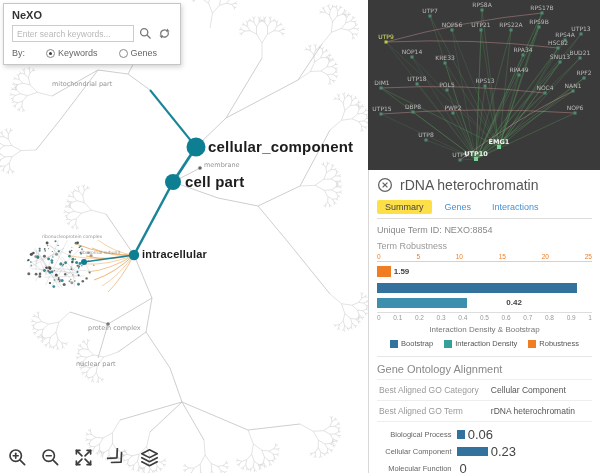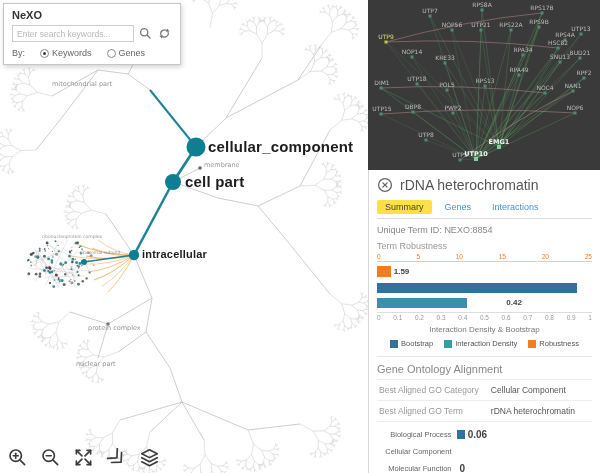--- a/index.html
+++ b/index.html
@@ -14,21 +14,21 @@
   
   #search-panel { position:absolute; left:3px; top:3px; width:178px; background:#fff;
                   border:1px solid #c6c6c6; box-shadow:1px 2px 5px rgba(0,0,0,.18);
                   padding:5px 8px 6px; z-index:6; }
   #search-title { font-size:11px; font-weight:bold; color:#333; }
   .search-row { display:flex; align-items:center; gap:4px; margin-top:4px; }
   #search-input { flex:1; height:17px; border:1px solid #ccc; font-size:8.5px; padding:0 4px; color:#444;
                   font-family:"Liberation Sans", sans-serif; min-width:0; }
   #search-input::placeholder { color:#b8b8b8; }
   .s-icon { width:15px; height:15px; display:inline-flex; align-items:center; justify-content:center; cursor:pointer; }
-  .by-row { display:flex; align-items:center; gap:15px; margin-top:6px; font-size:9px; color:#666; }
+  .by-row { display:flex; align-items:center; gap:21px; margin-top:6px; font-size:9px; color:#666; }
   .radio-wrap { display:inline-flex; align-items:center; gap:3px; cursor:pointer; }
   .radio { width:9px; height:9px; border:1px solid #8a8a8a; border-radius:50%; display:inline-block; position:relative; background:#fff; }
   .radio.selected::after { content:''; position:absolute; left:2px; top:2px; right:2px; bottom:2px; background:#3b3b3b; border-radius:50%; }
 
   
   #toolbar { position:absolute; left:5px; bottom:4px; display:flex; gap:9px; z-index:6; }
   .tool-btn { width:24px; height:24px; background:transparent; border:none; padding:0; cursor:pointer;
               display:flex; align-items:center; justify-content:center; }
   .tool-btn svg { stroke:#3c3c3c; fill:none; stroke-width:1.4; stroke-linecap:round; stroke-linejoin:round; }
 
@@ -67,21 +67,21 @@
   .kv-table { width:100%; border-collapse:collapse; margin-top:4px; }
   .kv-table td { font-size:8.5px; padding:5px 2px; border-top:1px solid #eee; }
   .kv-table tr:last-child td { border-bottom:1px solid #eee; }
   td.k { color:#999; width:52%; }
   td.v { color:#555; }
   #go-chart { margin-top:5px; }
   .go-row { display:flex; align-items:center; height:14px; margin:3px 0; }
   .go-label { width:37%; text-align:right; font-size:7.5px; color:#666; padding-right:5px; }
   .go-zone { flex:1; display:flex; align-items:center; }
   .go-bar { height:9px; }
-  .go-val { font-size:10px; font-weight:bold; color:#444; margin-left:3px; }
+  .go-val { font-size:13px; font-weight:normal; color:#444; margin-left:3px; }
 </style>
 </head>
 <body>
 
 <div id="app">
 
   <div id="canvas">
     <svg id="tree-svg" viewBox="0 0 368 473">
         <path d="M262.0 58.0L262.0 43.0M262.0 43.0L256.5 34.0M256.5 34.0L250.0 30.7M250.0 30.7L244.9 31.1M244.9 31.1L241.9 33.2M241.9 33.2L241.0 35.6M241.9 33.2L239.4 33.4M244.9 31.1L241.6 29.5M241.6 29.5L239.1 29.7M241.6 29.5L240.3 27.3M250.0 30.7L247.3 26.3M247.3 26.3L244.1 24.7M244.1 24.7L241.6 24.9M244.1 24.7L242.8 22.5M247.3 26.3L247.3 22.7M247.3 22.7L246.0 20.6M247.3 22.7L248.6 20.6M256.5 34.0L256.5 26.7M256.5 26.7L253.9 22.3M253.9 22.3L250.6 20.7M250.6 20.7L248.1 20.9M250.6 20.7L249.3 18.5M253.9 22.3L253.9 18.7M253.9 18.7L252.5 16.6M253.9 18.7L255.2 16.6M256.5 26.7L259.2 22.3M259.2 22.3L259.2 18.7M259.2 18.7L257.9 16.6M259.2 18.7L260.6 16.6M259.2 22.3L262.4 20.7M262.4 20.7L263.8 18.5M262.4 20.7L265.0 20.9M262.0 43.0L267.5 34.1M267.5 34.1L267.5 26.7M267.5 26.7L264.8 22.3M264.8 22.3L261.6 20.7M261.6 20.7L259.1 20.9M261.6 20.7L260.3 18.5M264.8 22.3L264.8 18.7M264.8 18.7L263.5 16.6M264.8 18.7L266.1 16.6M267.5 26.7L270.2 22.3M270.2 22.3L270.2 18.7M270.2 18.7L268.9 16.6M270.2 18.7L271.5 16.6M270.2 22.3L273.4 20.7M273.4 20.7L274.7 18.5M273.4 20.7L275.9 20.9M267.5 34.1L274.1 30.7M274.1 30.7L276.8 26.3M276.8 26.3L276.8 22.7M276.8 22.7L275.4 20.6M276.8 22.7L278.1 20.6M276.8 26.3L280.0 24.7M280.0 24.7L281.3 22.6M280.0 24.7L282.5 24.9M274.1 30.7L279.2 31.1M279.2 31.1L282.4 29.5M282.4 29.5L283.7 27.4M282.4 29.5L284.9 29.7M279.2 31.1L282.1 33.3M282.1 33.3L284.6 33.5M282.1 33.3L283.1 35.6M298.0 80.0L310.4 71.5M310.4 71.5L314.7 61.9M314.7 61.9L313.7 54.7M313.7 54.7L310.5 50.7M310.5 50.7L307.1 49.4M307.1 49.4L304.6 50.0M307.1 49.4L305.5 47.5M310.5 50.7L310.0 47.1M310.0 47.1L308.4 45.1M310.0 47.1L311.1 44.8M313.7 54.7L315.8 50.0M315.8 50.0L315.4 46.4M315.4 46.4L313.8 44.4M315.4 46.4L316.4 44.1M315.8 50.0L318.8 47.9M318.8 47.9L319.8 45.6M318.8 47.9L321.3 47.8M314.7 61.9L320.7 57.8M320.7 57.8L322.8 53.1M322.8 53.1L322.4 49.5M322.4 49.5L320.8 47.6M322.4 49.5L323.4 47.2M322.8 53.1L325.8 51.1M325.8 51.1L326.8 48.8M325.8 51.1L328.3 50.9M320.7 57.8L325.9 57.5M325.9 57.5L328.8 55.5M328.8 55.5L329.9 53.2M328.8 55.5L331.4 55.4M325.9 57.5L329.0 59.3M329.0 59.3L331.6 59.1M329.0 59.3L330.3 61.5M310.4 71.5L320.9 71.0M320.9 71.0L326.9 66.9M326.9 66.9L329.0 62.2M329.0 62.2L328.6 58.6M328.6 58.6L327.0 56.6M328.6 58.6L329.6 56.3M329.0 62.2L332.0 60.1M332.0 60.1L333.0 57.8M332.0 60.1L334.5 60.0M326.9 66.9L332.1 66.6M332.1 66.6L335.0 64.6M335.0 64.6L336.1 62.3M335.0 64.6L337.6 64.4M332.1 66.6L335.2 68.3M335.2 68.3L337.8 68.2M335.2 68.3L336.5 70.5M320.9 71.0L327.3 74.5M327.3 74.5L332.5 74.3M332.5 74.3L335.4 72.2M335.4 72.2L336.5 69.9M335.4 72.2L337.9 72.1M332.5 74.3L335.6 76.0M335.6 76.0L338.1 75.9M335.6 76.0L336.9 78.2M327.3 74.5L329.9 79.0M329.9 79.0L333.0 80.7M333.0 80.7L335.6 80.6M333.0 80.7L334.3 82.9M329.9 79.0L329.8 82.6M329.8 82.6L331.0 84.8M329.8 82.6L328.4 84.7M322.0 44.0L331.3 32.3M331.3 32.3L332.6 21.8M332.6 21.8L329.5 15.1M329.5 15.1L325.3 12.3M325.3 12.3L321.7 12.1M321.7 12.1L319.5 13.4M321.7 12.1L319.6 10.7M325.3 12.3L323.8 9.0M323.8 9.0L321.7 7.6M323.8 9.0L324.1 6.5M329.5 15.1L330.2 10.0M330.2 10.0L328.7 6.8M328.7 6.8L326.6 5.4M328.7 6.8L329.0 4.3M330.2 10.0L332.4 7.2M332.4 7.2L332.7 4.7M332.4 7.2L334.8 6.4M332.6 21.8L337.2 16.1M337.2 16.1L337.8 11.0M337.8 11.0L336.3 7.7M336.3 7.7L334.2 6.3M336.3 7.7L336.6 5.2M337.8 11.0L340.0 8.1M340.0 8.1L340.3 5.6M340.0 8.1L342.4 7.3M337.2 16.1L342.0 14.3M342.0 14.3L344.2 11.5M344.2 11.5L344.5 9.0M344.2 11.5L346.6 10.6M342.0 14.3L345.5 15.0M345.5 15.0L347.9 14.2M345.5 15.0L347.4 16.7M331.3 32.3L341.2 28.6M341.2 28.6L345.8 22.9M345.8 22.9L346.4 17.8M346.4 17.8L344.9 14.5M344.9 14.5L342.8 13.1M344.9 14.5L345.2 12.0M346.4 17.8L348.6 15.0M348.6 15.0L348.9 12.5M348.6 15.0L351.0 14.1M345.8 22.9L350.6 21.1M350.6 21.1L352.8 18.3M352.8 18.3L353.1 15.8M352.8 18.3L355.2 17.4M350.6 21.1L354.1 21.8M354.1 21.8L356.5 21.0M354.1 21.8L356.0 23.6M341.2 28.6L348.4 30.1M348.4 30.1L353.2 28.3M353.2 28.3L355.5 25.5M355.5 25.5L355.8 23.0M355.5 25.5L357.8 24.7M353.2 28.3L356.8 29.1M356.8 29.1L359.1 28.2M356.8 29.1L358.6 30.8M348.4 30.1L352.2 33.6M352.2 33.6L355.7 34.3M355.7 34.3L358.1 33.5M355.7 34.3L357.5 36.1M352.2 33.6L353.1 37.1M353.1 37.1L355.0 38.8M353.1 37.1L352.4 39.5M210.0 28.0L212.5 13.2M212.5 13.2L208.7 3.5M208.7 3.5L202.8 -0.9M202.8 -0.9L197.7 -1.4M197.7 -1.4L194.4 0.2M194.4 0.2L193.1 2.3M194.4 0.2L191.9 -0.0M197.7 -1.4L194.8 -3.6M194.8 -3.6L192.3 -3.8M194.8 -3.6L193.8 -5.9M202.8 -0.9L200.9 -5.7M200.9 -5.7L198.0 -7.9M198.0 -7.9L195.5 -8.1M198.0 -7.9L197.1 -10.2M200.9 -5.7L201.5 -9.3M201.5 -9.3L200.5 -11.6M201.5 -9.3L203.1 -11.2M208.7 3.5L209.9 -3.8M209.9 -3.8L208.0 -8.6M208.0 -8.6L205.1 -10.7M205.1 -10.7L202.6 -10.9M205.1 -10.7L204.2 -13.1M208.0 -8.6L208.6 -12.1M208.6 -12.1L207.7 -14.4M208.6 -12.1L210.3 -14.0M209.9 -3.8L213.3 -7.6M213.3 -7.6L213.9 -11.2M213.9 -11.2L213.0 -13.5M213.9 -11.2L215.6 -13.1M213.3 -7.6L216.7 -8.7M216.7 -8.7L218.4 -10.6M216.7 -8.7L219.2 -8.1M212.5 13.2L219.5 5.3M219.5 5.3L220.7 -1.9M220.7 -1.9L218.8 -6.7M218.8 -6.7L215.9 -8.8M215.9 -8.8L213.4 -9.1M215.9 -8.8L215.0 -11.2M218.8 -6.7L219.4 -10.2M219.4 -10.2L218.5 -12.6M219.4 -10.2L221.1 -12.1M220.7 -1.9L224.1 -5.8M224.1 -5.8L224.7 -9.3M224.7 -9.3L223.8 -11.7M224.7 -9.3L226.4 -11.2M224.1 -5.8L227.6 -6.8M227.6 -6.8L229.2 -8.7M227.6 -6.8L230.0 -6.2M219.5 5.3L226.5 3.2M226.5 3.2L229.9 -0.7M229.9 -0.7L230.5 -4.3M230.5 -4.3L229.6 -6.6M230.5 -4.3L232.2 -6.2M229.9 -0.7L233.3 -1.8M233.3 -1.8L235.0 -3.7M233.3 -1.8L235.8 -1.1M226.5 3.2L231.5 4.4M231.5 4.4L234.9 3.4M234.9 3.4L236.6 1.5M234.9 3.4L237.4 4.0M231.5 4.4L234.0 7.0M234.0 7.0L236.4 7.6M234.0 7.0L234.5 9.5M142.0 48.0L137.2 33.8M137.2 33.8L129.1 27.1M129.1 27.1L121.8 26.1M121.8 26.1L117.1 28.1M117.1 28.1L115.0 31.1M115.0 31.1L114.8 33.6M115.0 31.1L112.7 32.1M117.1 28.1L113.5 27.6M113.5 27.6L111.2 28.6M113.5 27.6L111.6 26.0M121.8 26.1L117.8 22.8M117.8 22.8L114.3 22.3M114.3 22.3L111.9 23.3M114.3 22.3L112.3 20.7M117.8 22.8L116.7 19.4M116.7 19.4L114.7 17.8M116.7 19.4L117.2 16.9M129.1 27.1L126.7 20.2M126.7 20.2L122.7 16.9M122.7 16.9L119.2 16.4M119.2 16.4L116.8 17.4M119.2 16.4L117.2 14.8M122.7 16.9L121.6 13.5M121.6 13.5L119.6 11.9M121.6 13.5L122.1 11.0M126.7 20.2L127.8 15.1M127.8 15.1L126.6 11.7M126.6 11.7L124.7 10.1M126.6 11.7L127.2 9.3M127.8 15.1L130.3 12.6M130.3 12.6L130.9 10.1M130.3 12.6L132.8 11.9M137.2 33.8L139.5 23.6M139.5 23.6L137.1 16.6M137.1 16.6L133.1 13.3M133.1 13.3L129.5 12.8M129.5 12.8L127.2 13.8M129.5 12.8L127.6 11.2M133.1 13.3L131.9 9.9M131.9 9.9L130.0 8.3M131.9 9.9L132.5 7.5M137.1 16.6L138.2 11.6M138.2 11.6L137.0 8.2M137.0 8.2L135.1 6.6M137.0 8.2L137.6 5.7M138.2 11.6L140.7 9.0M140.7 9.0L141.3 6.5M140.7 9.0L143.2 8.4M139.5 23.6L144.6 18.3M144.6 18.3L145.7 13.3M145.7 13.3L144.5 9.9M144.5 9.9L142.6 8.3M144.5 9.9L145.1 7.4M145.7 13.3L148.2 10.7M148.2 10.7L148.8 8.2M148.2 10.7L150.6 10.1M144.6 18.3L149.6 17.0M149.6 17.0L152.1 14.4M152.1 14.4L152.6 12.0M152.1 14.4L154.5 13.8M149.6 17.0L153.0 18.1M153.0 18.1L155.4 17.5M153.0 18.1L154.7 20.0M52.0 96.0L37.4 92.4M37.4 92.4L27.4 95.6M27.4 95.6L22.6 101.2M22.6 101.2L21.8 106.2M21.8 106.2L23.2 109.6M23.2 109.6L25.2 111.1M23.2 109.6L22.7 112.1M21.8 106.2L19.4 109.0M19.4 109.0L19.0 111.5M19.4 109.0L17.0 109.7M22.6 101.2L17.7 102.7M17.7 102.7L15.4 105.4M15.4 105.4L15.0 107.9M15.4 105.4L13.0 106.2M17.7 102.7L14.2 101.9M14.2 101.9L11.8 102.6M14.2 101.9L12.5 100.1M27.4 95.6L20.3 93.8M20.3 93.8L15.4 95.4M15.4 95.4L13.0 98.1M13.0 98.1L12.6 100.6M13.0 98.1L10.6 98.9M15.4 95.4L11.9 94.5M11.9 94.5L9.5 95.3M11.9 94.5L10.1 92.7M20.3 93.8L16.7 90.2M16.7 90.2L13.2 89.3M13.2 89.3L10.8 90.1M13.2 89.3L11.4 87.5M16.7 90.2L15.9 86.7M15.9 86.7L14.1 84.9M15.9 86.7L16.7 84.3M37.4 92.4L30.1 84.9M30.1 84.9L22.9 83.2M22.9 83.2L18.0 84.7M18.0 84.7L15.7 87.5M15.7 87.5L15.3 90.0M15.7 87.5L13.3 88.2M18.0 84.7L14.5 83.9M14.5 83.9L12.1 84.6M14.5 83.9L12.7 82.1M22.9 83.2L19.3 79.5M19.3 79.5L15.8 78.7M15.8 78.7L13.4 79.4M15.8 78.7L14.0 76.9M19.3 79.5L18.5 76.0M18.5 76.0L16.7 74.2M18.5 76.0L19.3 73.6M30.1 84.9L28.4 77.8M28.4 77.8L24.8 74.1M24.8 74.1L21.3 73.3M21.3 73.3L18.9 74.0M21.3 73.3L19.5 71.5M24.8 74.1L24.0 70.6M24.0 70.6L22.2 68.8M24.0 70.6L24.7 68.2M28.4 77.8L30.0 72.9M30.0 72.9L29.2 69.4M29.2 69.4L27.4 67.6M29.2 69.4L30.0 67.0M30.0 72.9L32.8 70.6M32.8 70.6L33.6 68.2M32.8 70.6L35.3 70.2M36.0 150.0L21.0 150.6M21.0 150.6L12.3 156.5M12.3 156.5L9.2 163.2M9.2 163.2L9.9 168.3M9.9 168.3L12.1 171.1M12.1 171.1L14.5 172.0M12.1 171.1L12.4 173.6M9.9 168.3L8.4 171.5M8.4 171.5L8.7 174.0M8.4 171.5L6.3 173.0M9.2 163.2L5.0 166.0M5.0 166.0L3.5 169.3M3.5 169.3L3.8 171.8M3.5 169.3L1.4 170.7M5.0 166.0L1.4 166.2M1.4 166.2L-0.7 167.6M1.4 166.2L-0.8 165.0M12.3 156.5L5.0 156.8M5.0 156.8L0.7 159.7M0.7 159.7L-0.8 162.9M-0.8 162.9L-0.5 165.4M-0.8 162.9L-2.9 164.3M0.7 159.7L-2.9 159.8M-2.9 159.8L-5.0 161.2M-2.9 159.8L-5.1 158.6M5.0 156.8L0.5 154.3M0.5 154.3L-3.1 154.4M-3.1 154.4L-5.2 155.8M-3.1 154.4L-5.3 153.2M0.5 154.3L-1.3 151.1M-1.3 151.1L-3.5 149.9M-1.3 151.1L-1.2 148.6M21.0 150.6L11.8 145.5M11.8 145.5L4.5 145.8M4.5 145.8L0.2 148.7M0.2 148.7L-1.3 152.0M-1.3 152.0L-1.0 154.5M-1.3 152.0L-3.4 153.4M0.2 148.7L-3.4 148.8M-3.4 148.8L-5.5 150.2M-3.4 148.8L-5.6 147.6M4.5 145.8L0.0 143.3M0.0 143.3L-3.6 143.5M-3.6 143.5L-5.7 144.9M-3.6 143.5L-5.8 142.2M0.0 143.3L-1.8 140.2M-1.8 140.2L-4.0 138.9M-1.8 140.2L-1.7 137.7M11.8 145.5L8.2 139.1M8.2 139.1L3.7 136.6M3.7 136.6L0.1 136.8M0.1 136.8L-1.9 138.2M0.1 136.8L-2.1 135.5M3.7 136.6L2.0 133.5M2.0 133.5L-0.2 132.2M2.0 133.5L2.1 130.9M8.2 139.1L8.4 134.0M8.4 134.0L6.7 130.8M6.7 130.8L4.5 129.6M6.7 130.8L6.8 128.3M8.4 134.0L10.4 131.0M10.4 131.0L10.5 128.4M10.4 131.0L12.7 129.9M106.0 214.0L91.5 210.2M91.5 210.2L81.4 213.2M81.4 213.2L76.5 218.7M76.5 218.7L75.6 223.7M75.6 223.7L76.9 227.1M76.9 227.1L78.9 228.6M76.9 227.1L76.5 229.6M75.6 223.7L73.2 226.4M73.2 226.4L72.8 228.9M73.2 226.4L70.8 227.1M76.5 218.7L71.6 220.1M71.6 220.1L69.2 222.8M69.2 222.8L68.8 225.3M69.2 222.8L66.8 223.6M71.6 220.1L68.1 219.2M68.1 219.2L65.7 219.9M68.1 219.2L66.4 217.4M81.4 213.2L74.3 211.3M74.3 211.3L69.4 212.8M69.4 212.8L67.0 215.5M67.0 215.5L66.6 218.0M67.0 215.5L64.6 216.2M69.4 212.8L65.9 211.9M65.9 211.9L63.5 212.6M65.9 211.9L64.2 210.0M74.3 211.3L70.8 207.6M70.8 207.6L67.3 206.7M67.3 206.7L64.9 207.4M67.3 206.7L65.6 204.8M70.8 207.6L70.0 204.1M70.0 204.1L68.3 202.2M70.0 204.1L70.9 201.7M91.5 210.2L84.2 202.6M84.2 202.6L77.1 200.7M77.1 200.7L72.2 202.2M72.2 202.2L69.8 204.9M69.8 204.9L69.4 207.3M69.8 204.9L67.4 205.6M72.2 202.2L68.7 201.3M68.7 201.3L66.3 202.0M68.7 201.3L67.0 199.4M77.1 200.7L73.6 197.0M73.6 197.0L70.1 196.1M70.1 196.1L67.7 196.8M70.1 196.1L68.4 194.2M73.6 197.0L72.8 193.5M72.8 193.5L71.1 191.6M72.8 193.5L73.7 191.1M84.2 202.6L82.7 195.4M82.7 195.4L79.1 191.7M79.1 191.7L75.7 190.7M75.7 190.7L73.2 191.5M75.7 190.7L73.9 188.9M79.1 191.7L78.4 188.1M78.4 188.1L76.6 186.3M78.4 188.1L79.2 185.8M82.7 195.4L84.4 190.5M84.4 190.5L83.6 187.0M83.6 187.0L81.9 185.2M83.6 187.0L84.5 184.6M84.4 190.5L87.2 188.3M87.2 188.3L88.0 185.9M87.2 188.3L89.7 187.9M300.0 186.0L315.0 185.3M315.0 185.3L323.6 179.3M323.6 179.3L326.6 172.6M326.6 172.6L326.0 167.5M326.0 167.5L323.7 164.7M323.7 164.7L321.3 163.9M323.7 164.7L323.4 162.2M326.0 167.5L327.5 164.2M327.5 164.2L327.1 161.7M327.5 164.2L329.5 162.8M326.6 172.6L330.9 169.7M330.9 169.7L332.4 166.4M332.4 166.4L332.0 163.9M332.4 166.4L334.4 165.0M330.9 169.7L334.5 169.5M334.5 169.5L336.6 168.1M334.5 169.5L336.7 170.7M323.6 179.3L331.0 179.0M331.0 179.0L335.2 176.0M335.2 176.0L336.7 172.8M336.7 172.8L336.4 170.3M336.7 172.8L338.8 171.3M335.2 176.0L338.8 175.9M338.8 175.9L340.9 174.4M338.8 175.9L341.0 177.1M331.0 179.0L335.5 181.4M335.5 181.4L339.1 181.2M339.1 181.2L341.2 179.8M339.1 181.2L341.3 182.4M335.5 181.4L337.3 184.5M337.3 184.5L339.5 185.8M337.3 184.5L337.2 187.1M315.0 185.3L324.2 190.3M324.2 190.3L331.5 189.9M331.5 189.9L335.8 187.0M335.8 187.0L337.3 183.7M337.3 183.7L336.9 181.2M337.3 183.7L339.3 182.3M335.8 187.0L339.4 186.8M339.4 186.8L341.5 185.4M339.4 186.8L341.6 188.0M331.5 189.9L336.1 192.4M336.1 192.4L339.6 192.2M339.6 192.2L341.7 190.8M339.6 192.2L341.9 193.4M336.1 192.4L337.8 195.5M337.8 195.5L340.1 196.7M337.8 195.5L337.8 198.0M324.2 190.3L327.9 196.7M327.9 196.7L332.4 199.1M332.4 199.1L336.0 198.9M336.0 198.9L338.0 197.5M336.0 198.9L338.2 200.2M332.4 199.1L334.2 202.3M334.2 202.3L336.4 203.5M334.2 202.3L334.1 204.8M327.9 196.7L327.7 201.8M327.7 201.8L329.5 204.9M329.5 204.9L331.7 206.1M329.5 204.9L329.4 207.4M327.7 201.8L325.7 204.8M325.7 204.8L325.7 207.3M325.7 204.8L323.5 205.9M330.0 130.0L341.5 120.3M341.5 120.3L344.8 110.4M344.8 110.4L343.1 103.2M343.1 103.2L339.5 99.6M339.5 99.6L336.0 98.7M336.0 98.7L333.6 99.5M336.0 98.7L334.2 96.9M339.5 99.6L338.7 96.0M338.7 96.0L336.9 94.3M338.7 96.0L339.5 93.7M343.1 103.2L344.7 98.3M344.7 98.3L343.9 94.8M343.9 94.8L342.1 93.0M343.9 94.8L344.7 92.4M344.7 98.3L347.5 96.0M347.5 96.0L348.3 93.6M347.5 96.0L350.0 95.6M344.8 110.4L350.4 105.6M350.4 105.6L352.0 100.8M352.0 100.8L351.2 97.2M351.2 97.2L349.4 95.5M351.2 97.2L352.0 94.9M352.0 100.8L354.8 98.4M354.8 98.4L355.6 96.0M354.8 98.4L357.3 98.1M350.4 105.6L355.5 104.9M355.5 104.9L358.2 102.5M358.2 102.5L359.0 100.2M358.2 102.5L360.7 102.2M355.5 104.9L358.8 106.3M358.8 106.3L361.3 105.9M358.8 106.3L360.3 108.3M341.5 120.3L351.9 118.8M351.9 118.8L357.5 114.0M357.5 114.0L359.1 109.2M359.1 109.2L358.3 105.6M358.3 105.6L356.5 103.8M358.3 105.6L359.1 103.3M359.1 109.2L361.9 106.8M361.9 106.8L362.6 104.4M361.9 106.8L364.3 106.5M357.5 114.0L362.6 113.3M362.6 113.3L365.3 110.9M365.3 110.9L366.1 108.6M365.3 110.9L367.8 110.6M362.6 113.3L365.9 114.7M365.9 114.7L368.4 114.3M365.9 114.7L367.3 116.7M351.9 118.8L358.6 121.6M358.6 121.6L363.7 120.9M363.7 120.9L366.5 118.5M366.5 118.5L367.3 116.1M366.5 118.5L369.0 118.2M363.7 120.9L367.0 122.3M367.0 122.3L369.5 121.9M367.0 122.3L368.5 124.3M358.6 121.6L361.6 125.8M361.6 125.8L364.9 127.2M364.9 127.2L367.4 126.8M364.9 127.2L366.4 129.3M361.6 125.8L361.9 129.4M361.9 129.4L363.3 131.5M361.9 129.4L360.7 131.6M330.0 294.0L341.5 303.7M341.5 303.7L351.9 305.2M351.9 305.2L358.6 302.4M358.6 302.4L361.6 298.2M361.6 298.2L361.9 294.6M361.9 294.6L360.7 292.4M361.9 294.6L363.3 292.5M361.6 298.2L364.9 296.8M364.9 296.8L366.4 294.7M364.9 296.8L367.4 297.2M358.6 302.4L363.7 303.1M363.7 303.1L367.0 301.7M367.0 301.7L368.5 299.7M367.0 301.7L369.5 302.1M363.7 303.1L366.5 305.5M366.5 305.5L369.0 305.8M366.5 305.5L367.3 307.9M351.9 305.2L357.5 310.0M357.5 310.0L362.6 310.7M362.6 310.7L365.9 309.3M365.9 309.3L367.3 307.3M365.9 309.3L368.4 309.7M362.6 310.7L365.3 313.1M365.3 313.1L367.8 313.4M365.3 313.1L366.1 315.4M357.5 310.0L359.1 314.8M359.1 314.8L361.9 317.2M361.9 317.2L364.3 317.5M361.9 317.2L362.6 319.6M359.1 314.8L358.3 318.4M358.3 318.4L359.1 320.7M358.3 318.4L356.5 320.2M341.5 303.7L344.8 313.6M344.8 313.6L350.4 318.4M350.4 318.4L355.5 319.1M355.5 319.1L358.8 317.7M358.8 317.7L360.3 315.7M358.8 317.7L361.3 318.1M355.5 319.1L358.2 321.5M358.2 321.5L360.7 321.8M358.2 321.5L359.0 323.8M350.4 318.4L352.0 323.2M352.0 323.2L354.8 325.6M354.8 325.6L357.3 325.9M354.8 325.6L355.6 328.0M352.0 323.2L351.2 326.8M351.2 326.8L352.0 329.1M351.2 326.8L349.4 328.5M344.8 313.6L343.1 320.8M343.1 320.8L344.7 325.7M344.7 325.7L347.5 328.0M347.5 328.0L350.0 328.4M347.5 328.0L348.3 330.4M344.7 325.7L343.9 329.2M343.9 329.2L344.7 331.6M343.9 329.2L342.1 331.0M343.1 320.8L339.5 324.4M339.5 324.4L338.7 328.0M338.7 328.0L339.5 330.3M338.7 328.0L336.9 329.7M339.5 324.4L336.0 325.3M336.0 325.3L334.2 327.1M336.0 325.3L333.6 324.5M118.0 352.0L103.9 357.0M103.9 357.0L97.3 365.2M97.3 365.2L96.3 372.5M96.3 372.5L98.4 377.2M98.4 377.2L101.4 379.2M101.4 379.2L103.9 379.3M101.4 379.2L102.4 381.5M98.4 377.2L98.0 380.8M98.0 380.8L99.0 383.1M98.0 380.8L96.4 382.7M96.3 372.5L93.1 376.5M93.1 376.5L92.6 380.1M92.6 380.1L93.7 382.4M92.6 380.1L91.0 382.0M93.1 376.5L89.7 377.7M89.7 377.7L88.1 379.7M89.7 377.7L87.2 377.2M97.3 365.2L90.3 367.7M90.3 367.7L87.1 371.7M87.1 371.7L86.6 375.2M86.6 375.2L87.7 377.5M86.6 375.2L85.1 377.2M87.1 371.7L83.7 372.9M83.7 372.9L82.1 374.8M83.7 372.9L81.3 372.3M90.3 367.7L85.3 366.6M85.3 366.6L81.9 367.8M81.9 367.8L80.3 369.8M81.9 367.8L79.5 367.3M85.3 366.6L82.7 364.1M82.7 364.1L80.2 363.6M82.7 364.1L82.0 361.7M103.9 357.0L93.6 354.9M93.6 354.9L86.7 357.3M86.7 357.3L83.4 361.3M83.4 361.3L83.0 364.9M83.0 364.9L84.0 367.2M83.0 364.9L81.4 366.9M83.4 361.3L80.0 362.5M80.0 362.5L78.5 364.5M80.0 362.5L77.6 362.0M86.7 357.3L81.6 356.3M81.6 356.3L78.2 357.5M78.2 357.5L76.7 359.4M78.2 357.5L75.8 356.9M81.6 356.3L79.0 353.8M79.0 353.8L76.6 353.3M79.0 353.8L78.4 351.3M93.6 354.9L88.3 349.8M88.3 349.8L83.2 348.7M83.2 348.7L79.8 349.9M79.8 349.9L78.2 351.9M79.8 349.9L77.4 349.4M83.2 348.7L80.6 346.3M80.6 346.3L78.1 345.7M80.6 346.3L80.0 343.8M88.3 349.8L86.9 344.8M86.9 344.8L84.3 342.4M84.3 342.4L81.8 341.8M84.3 342.4L83.7 339.9M86.9 344.8L87.9 341.4M87.9 341.4L87.3 338.9M87.9 341.4L89.8 339.7M70.0 312.0L58.9 322.1M58.9 322.1L56.0 332.2M56.0 332.2L58.0 339.3M58.0 339.3L61.8 342.8M61.8 342.8L65.3 343.5M65.3 343.5L67.7 342.7M65.3 343.5L67.2 345.2M61.8 342.8L62.7 346.3M62.7 346.3L64.6 348.0M62.7 346.3L62.0 348.7M58.0 339.3L56.6 344.3M56.6 344.3L57.6 347.7M57.6 347.7L59.4 349.4M57.6 347.7L56.9 350.1M56.6 344.3L53.9 346.7M53.9 346.7L53.2 349.1M53.9 346.7L51.5 347.2M56.0 332.2L50.6 337.2M50.6 337.2L49.2 342.1M49.2 342.1L50.2 345.6M50.2 345.6L52.0 347.3M50.2 345.6L49.5 348.0M49.2 342.1L46.6 344.6M46.6 344.6L45.9 347.0M46.6 344.6L44.1 345.0M50.6 337.2L45.6 338.2M45.6 338.2L42.9 340.6M42.9 340.6L42.2 343.0M42.9 340.6L40.4 341.1M45.6 338.2L42.2 336.9M42.2 336.9L39.7 337.4M42.2 336.9L40.7 334.9M58.9 322.1L48.6 324.1M48.6 324.1L43.2 329.1M43.2 329.1L41.8 334.0M41.8 334.0L42.8 337.5M42.8 337.5L44.6 339.2M42.8 337.5L42.1 339.9M41.8 334.0L39.1 336.5M39.1 336.5L38.4 338.9M39.1 336.5L36.7 337.0M43.2 329.1L38.2 330.1M38.2 330.1L35.5 332.5M35.5 332.5L34.8 334.9M35.5 332.5L33.0 333.0M38.2 330.1L34.8 328.8M34.8 328.8L32.3 329.3M34.8 328.8L33.2 326.8M48.6 324.1L41.7 321.6M41.7 321.6L36.7 322.5M36.7 322.5L34.0 325.0M34.0 325.0L33.3 327.4M34.0 325.0L31.6 325.4M36.7 322.5L33.3 321.3M33.3 321.3L30.8 321.7M33.3 321.3L31.8 319.3M41.7 321.6L38.6 317.5M38.6 317.5L35.2 316.2M35.2 316.2L32.7 316.7M35.2 316.2L33.7 314.2M38.6 317.5L38.2 313.9M38.2 313.9L36.6 311.9M38.2 313.9L39.2 311.6M150.0 432.0L146.6 446.6M146.6 446.6L149.9 456.6M149.9 456.6L155.5 461.3M155.5 461.3L160.6 462.1M160.6 462.1L163.9 460.7M163.9 460.7L165.4 458.6M163.9 460.7L166.4 461.1M160.6 462.1L163.4 464.4M163.4 464.4L165.9 464.8M163.4 464.4L164.2 466.8M155.5 461.3L157.1 466.2M157.1 466.2L159.9 468.5M159.9 468.5L162.4 468.9M159.9 468.5L160.7 470.9M157.1 466.2L156.3 469.7M156.3 469.7L157.1 472.1M156.3 469.7L154.6 471.5M149.9 456.6L148.2 463.7M148.2 463.7L149.9 468.6M149.9 468.6L152.6 470.9M152.6 470.9L155.1 471.3M152.6 470.9L153.4 473.3M149.9 468.6L149.0 472.1M149.0 472.1L149.8 474.5M149.0 472.1L147.3 473.9M148.2 463.7L144.6 467.4M144.6 467.4L143.8 470.9M143.8 470.9L144.6 473.3M143.8 470.9L142.0 472.7M144.6 467.4L141.1 468.3M141.1 468.3L139.3 470.0M141.1 468.3L138.7 467.5M146.6 446.6L139.2 454.1M139.2 454.1L137.5 461.2M137.5 461.2L139.2 466.1M139.2 466.1L141.9 468.4M141.9 468.4L144.4 468.8M141.9 468.4L142.7 470.8M139.2 466.1L138.3 469.6M138.3 469.6L139.1 472.0M138.3 469.6L136.6 471.4M137.5 461.2L133.9 464.9M133.9 464.9L133.1 468.4M133.1 468.4L133.9 470.8M133.1 468.4L131.3 470.2M133.9 464.9L130.4 465.8M130.4 465.8L128.7 467.6M130.4 465.8L128.0 465.0M139.2 454.1L132.1 455.8M132.1 455.8L128.5 459.5M128.5 459.5L127.6 463.0M127.6 463.0L128.4 465.4M127.6 463.0L125.9 464.8M128.5 459.5L125.0 460.4M125.0 460.4L123.2 462.2M125.0 460.4L122.6 459.6M132.1 455.8L127.2 454.3M127.2 454.3L123.7 455.1M123.7 455.1L121.9 456.9M123.7 455.1L121.3 454.4M127.2 454.3L124.8 451.5M124.8 451.5L122.4 450.8M124.8 451.5L124.4 449.1M204.0 440.0L205.1 455.0M205.1 455.0L211.2 463.5M211.2 463.5L217.9 466.4M217.9 466.4L223.0 465.6M223.0 465.6L225.8 463.3M225.8 463.3L226.6 460.9M225.8 463.3L228.3 462.9M223.0 465.6L226.3 467.0M226.3 467.0L228.8 466.6M226.3 467.0L227.8 469.0M217.9 466.4L220.9 470.6M220.9 470.6L224.2 472.0M224.2 472.0L226.7 471.6M224.2 472.0L225.7 474.0M220.9 470.6L221.2 474.1M221.2 474.1L222.7 476.2M221.2 474.1L220.0 476.4M211.2 463.5L211.7 470.8M211.7 470.8L214.7 475.0M214.7 475.0L218.0 476.4M218.0 476.4L220.5 476.0M218.0 476.4L219.5 478.5M214.7 475.0L214.9 478.6M214.9 478.6L216.4 480.7M214.9 478.6L213.8 480.8M211.7 470.8L209.3 475.4M209.3 475.4L209.6 479.0M209.6 479.0L211.0 481.0M209.6 479.0L208.4 481.2M209.3 475.4L206.2 477.3M206.2 477.3L205.1 479.5M206.2 477.3L203.7 477.2M205.1 455.0L200.2 464.3M200.2 464.3L200.7 471.6M200.7 471.6L203.7 475.8M203.7 475.8L207.0 477.2M207.0 477.2L209.5 476.8M207.0 477.2L208.5 479.2M203.7 475.8L204.0 479.4M204.0 479.4L205.5 481.4M204.0 479.4L202.8 481.6M200.7 471.6L198.4 476.2M198.4 476.2L198.6 479.8M198.6 479.8L200.1 481.8M198.6 479.8L197.5 482.0M198.4 476.2L195.3 478.0M195.3 478.0L194.1 480.3M195.3 478.0L192.8 478.0M200.2 464.3L193.9 468.1M193.9 468.1L191.5 472.6M191.5 472.6L191.8 476.2M191.8 476.2L193.3 478.3M191.8 476.2L190.6 478.5M191.5 472.6L188.5 474.5M188.5 474.5L187.3 476.7M188.5 474.5L185.9 474.5M193.9 468.1L188.8 468.0M188.8 468.0L185.7 469.9M185.7 469.9L184.5 472.1M185.7 469.9L183.2 469.9M188.8 468.0L185.7 466.1M185.7 466.1L183.2 466.1M185.7 466.1L184.6 463.9M248.0 430.0L253.4 444.0M253.4 444.0L261.8 450.3M261.8 450.3L269.1 451.1M269.1 451.1L273.7 448.8M273.7 448.8L275.7 445.8M275.7 445.8L275.7 443.3M275.7 445.8L278.0 444.7M273.7 448.8L277.3 449.2M277.3 449.2L279.6 448.1M277.3 449.2L279.3 450.7M269.1 451.1L273.2 454.2M273.2 454.2L276.8 454.5M276.8 454.5L279.1 453.4M276.8 454.5L278.8 456.1M273.2 454.2L274.5 457.5M274.5 457.5L276.5 459.1M274.5 457.5L274.1 460.0M261.8 450.3L264.5 457.2M264.5 457.2L268.6 460.3M268.6 460.3L272.1 460.7M272.1 460.7L274.4 459.6M272.1 460.7L274.1 462.2M268.6 460.3L269.9 463.7M269.9 463.7L271.9 465.2M269.9 463.7L269.4 466.1M264.5 457.2L263.5 462.2M263.5 462.2L264.8 465.6M264.8 465.6L266.9 467.1M264.8 465.6L264.4 468.1M263.5 462.2L261.1 464.9M261.1 464.9L260.7 467.4M261.1 464.9L258.7 465.7M253.4 444.0L251.6 454.3M251.6 454.3L254.2 461.2M254.2 461.2L258.3 464.3M258.3 464.3L261.9 464.6M261.9 464.6L264.2 463.5M261.9 464.6L263.9 466.2M258.3 464.3L259.6 467.6M259.6 467.6L261.6 469.2M259.6 467.6L259.2 470.1M254.2 461.2L253.3 466.2M253.3 466.2L254.6 469.6M254.6 469.6L256.6 471.1M254.6 469.6L254.2 472.1M253.3 466.2L250.9 468.9M250.9 468.9L250.5 471.4M250.9 468.9L248.5 469.6M251.6 454.3L246.7 459.8M246.7 459.8L245.7 464.9M245.7 464.9L247.1 468.2M247.1 468.2L249.1 469.7M247.1 468.2L246.6 470.7M245.7 464.9L243.3 467.5M243.3 467.5L242.9 470.0M243.3 467.5L240.9 468.3M246.7 459.8L241.7 461.3M241.7 461.3L239.3 464.0M239.3 464.0L238.9 466.4M239.3 464.0L236.9 464.7M241.7 461.3L238.3 460.4M238.3 460.4L235.8 461.1M238.3 460.4L236.5 458.5M300.0 424.0L313.2 431.2M313.2 431.2L323.7 430.7M323.7 430.7L329.7 426.5M329.7 426.5L331.8 421.8M331.8 421.8L331.4 418.2M331.4 418.2L329.8 416.3M331.4 418.2L332.4 415.9M331.8 421.8L334.8 419.8M334.8 419.8L335.8 417.5M334.8 419.8L337.3 419.7M329.7 426.5L334.9 426.3M334.9 426.3L337.8 424.2M337.8 424.2L338.9 421.9M337.8 424.2L340.3 424.1M334.9 426.3L338.0 428.0M338.0 428.0L340.5 427.9M338.0 428.0L339.3 430.2M323.7 430.7L330.1 434.2M330.1 434.2L335.2 433.9M335.2 433.9L338.2 431.9M338.2 431.9L339.2 429.6M338.2 431.9L340.7 431.8M335.2 433.9L338.4 435.7M338.4 435.7L340.9 435.5M338.4 435.7L339.7 437.8M330.1 434.2L332.7 438.7M332.7 438.7L335.8 440.4M335.8 440.4L338.3 440.3M335.8 440.4L337.1 442.6M332.7 438.7L332.6 442.3M332.6 442.3L333.8 444.4M332.6 442.3L331.2 444.4M313.2 431.2L318.4 440.3M318.4 440.3L324.8 443.8M324.8 443.8L330.0 443.6M330.0 443.6L332.9 441.5M332.9 441.5L334.0 439.2M332.9 441.5L335.5 441.4M330.0 443.6L333.1 445.3M333.1 445.3L335.7 445.2M333.1 445.3L334.4 447.5M324.8 443.8L327.4 448.3M327.4 448.3L330.6 450.0M330.6 450.0L333.1 449.9M330.6 450.0L331.8 452.2M327.4 448.3L327.3 451.9M327.3 451.9L328.5 454.1M327.3 451.9L325.9 454.0M318.4 440.3L318.2 447.6M318.2 447.6L320.7 452.1M320.7 452.1L323.9 453.8M323.9 453.8L326.4 453.7M323.9 453.8L325.1 456.0M320.7 452.1L320.6 455.7M320.6 455.7L321.9 457.9M320.6 455.7L319.2 457.8M318.2 447.6L315.4 452.0M315.4 452.0L315.3 455.6M315.3 455.6L316.5 457.7M315.3 455.6L313.9 457.7M315.4 452.0L312.1 453.5M312.1 453.5L310.7 455.6M312.1 453.5L309.6 453.2M120.0 420.0L112.4 432.9M112.4 432.9L112.6 443.4M112.6 443.4L116.6 449.6M116.6 449.6L121.2 451.9M121.2 451.9L124.8 451.5M124.8 451.5L126.8 450.0M124.8 451.5L127.1 452.6M121.2 451.9L123.2 454.9M123.2 454.9L125.5 456.0M123.2 454.9L123.2 457.4M116.6 449.6L116.7 454.8M116.7 454.8L118.7 457.8M118.7 457.8L120.9 458.9M118.7 457.8L118.7 460.3M116.7 454.8L114.9 457.9M114.9 457.9L115.0 460.4M114.9 457.9L112.7 459.1M112.6 443.4L108.9 449.8M108.9 449.8L109.0 454.9M109.0 454.9L111.0 458.0M111.0 458.0L113.3 459.1M111.0 458.0L111.0 460.5M109.0 454.9L107.2 458.0M107.2 458.0L107.3 460.6M107.2 458.0L105.0 459.2M108.9 449.8L104.4 452.2M104.4 452.2L102.6 455.3M102.6 455.3L102.6 457.8M102.6 455.3L100.4 456.5M104.4 452.2L100.8 452.0M100.8 452.0L98.6 453.2M100.8 452.0L98.7 450.6M112.4 432.9L103.2 437.9M103.2 437.9L99.5 444.2M99.5 444.2L99.6 449.4M99.6 449.4L101.5 452.4M101.5 452.4L103.8 453.5M101.5 452.4L101.6 454.9M99.6 449.4L97.7 452.5M97.7 452.5L97.8 455.0M97.7 452.5L95.5 453.7M99.5 444.2L94.9 446.7M94.9 446.7L93.1 449.8M93.1 449.8L93.2 452.3M93.1 449.8L90.9 451.0M94.9 446.7L91.3 446.5M91.3 446.5L89.1 447.7M91.3 446.5L89.3 445.0M103.2 437.9L95.8 437.5M95.8 437.5L91.3 439.9M91.3 439.9L89.5 443.0M89.5 443.0L89.5 445.5M89.5 443.0L87.3 444.2M91.3 439.9L87.7 439.7M87.7 439.7L85.5 440.9M87.7 439.7L85.6 438.3M95.8 437.5L91.6 434.5M91.6 434.5L88.0 434.3M88.0 434.3L85.8 435.5M88.0 434.3L85.9 432.9M91.6 434.5L90.2 431.2M90.2 431.2L88.1 429.8M90.2 431.2L90.5 428.7" stroke="#c8c8c8" stroke-width="0.55" fill="none" opacity="0.95"></path>
         <path d="M196 147L226 118M226 118L262 58M226 118L298 80M298 80L322 44M150 90L128 74M128 74L98 70M128 74L142 48M98 70L52 96M98 70L60 120M60 120L36 150M173 182L200 168M173 182L218 198M218 198L258 206M258 206L300 186M300 186L330 130M258 206L288 242M288 242L330 294M134 255L106 214M134 255L152 298M152 298L146 332M146 332L118 352M152 298L108 324M108 324L98 358M108 324L70 312M146 332L170 368M170 368L182 402M182 402L150 432M182 402L120 420M182 402L204 440M182 402L248 430M248 430L300 424" stroke="#c2c2c2" stroke-width="0.8" fill="none"></path>
@@ -536,20 +536,24 @@
     <div id="go-chart">
         <div class="go-row">
           <div class="go-label">Biological Process</div>
           <div class="go-zone">
             <div class="go-bar" style="width: 6%; background: rgb(51, 114, 156);"></div>
             <span class="go-val">0.06</span>
           </div>
         </div>
         <div class="go-row">
           <div class="go-label">Cellular Component</div>
+          <div class="go-zone">
+            <div class="go-bar" style="width: 23%; background: rgb(51, 114, 156);"></div>
+            <span class="go-val">0.23</span>
+          </div>
         </div>
         <div class="go-row">
           <div class="go-label">Molecular Function</div>
           <div class="go-zone">
             <div class="go-bar" style="width: 0%; background: rgb(51, 114, 156);"></div>
             <span class="go-val">0</span>
           </div>
         </div>
       </div>
 

